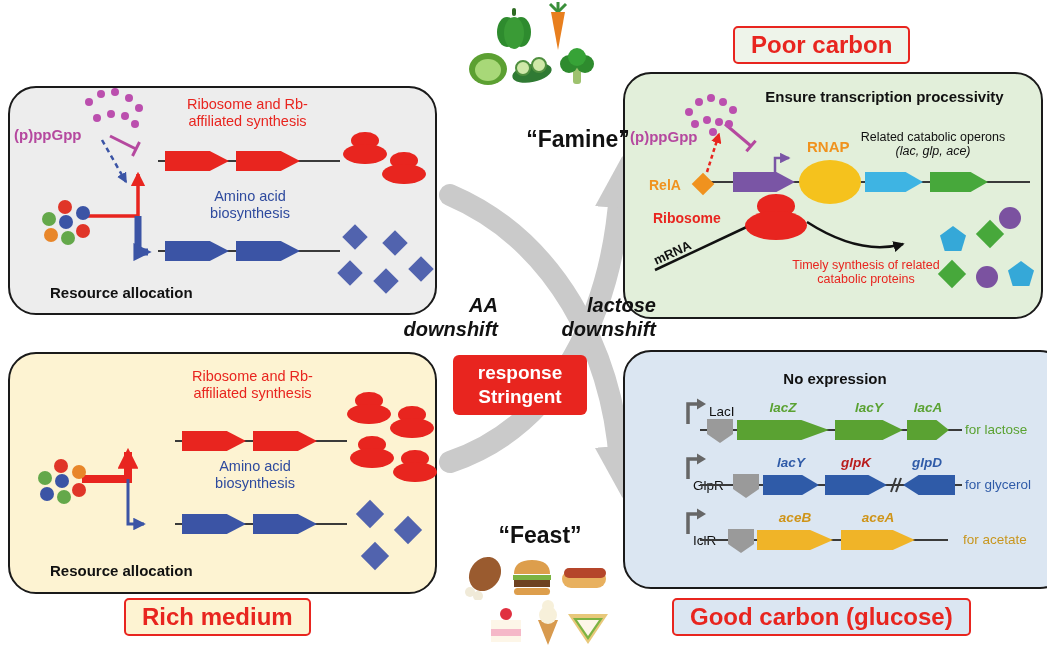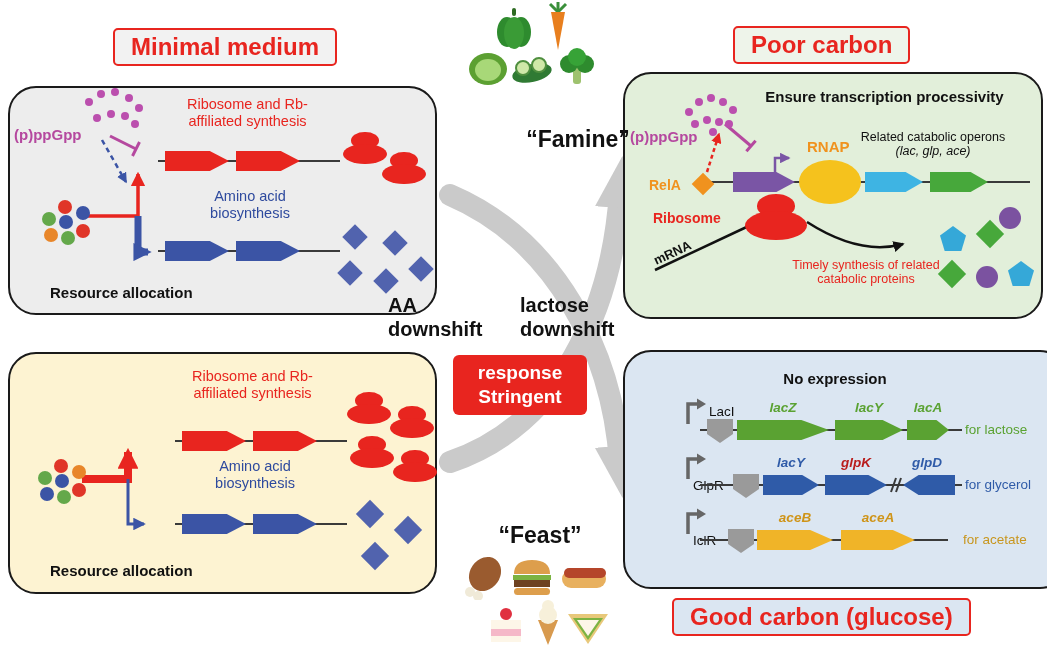--- a/index.html
+++ b/index.html
@@ -31,21 +31,21 @@
   .rib{position:absolute;}
   .rib i{position:absolute;display:block;background:#e8251f;border-radius:50%;}
   .rib .rt{width:62%;height:52%;left:19%;top:0;}
   .rib .rb{width:100%;height:64%;bottom:0;left:0;}
   .gene-lab{position:absolute;font-style:italic;font-weight:bold;font-size:13.5px;text-align:center;width:60px;}
   .prod-lab{position:absolute;font-size:13.5px;white-space:nowrap;}
   .rep-lab{position:absolute;font-size:13.5px;color:#111;font-weight:normal;}
   #stringent{position:absolute;left:453px;top:355px;width:122px;background:#e8251f;color:#fff;
              font-weight:bold;font-size:19px;text-align:center;border-radius:6px;padding:6px 6px;
              line-height:1.25;z-index:5;}
-  .shift{position:absolute;font-weight:bold;font-size:20px;text-align:left;line-height:1.2;z-index:4;color:#111;}
+  .shift{position:absolute;font-weight:bold;font-size:20px;text-align:right;line-height:1.2;z-index:4;color:#111;font-style:italic;}
   .bigword{position:absolute;font-weight:bold;font-size:23px;text-align:center;z-index:4;color:#111;}
   #bg-arrows{position:absolute;left:0;top:0;z-index:1;}
   .food{position:absolute;z-index:4;}
 </style>
 </head>
 <body>
 
 <div id="canvas">
 
   <svg id="bg-arrows" width="1047" height="663">
@@ -302,22 +302,22 @@
     <div class="rep-lab" style="left:68px;top:181px">IclR</div>
     <div class="gline" style="left:75px;top:187px;width:248px"></div>
     <span class="pent" style="left:103px;top:177px;width:26px;height:24px"></span>
     <div class="gene" style="left:132px;top:178px;width:76px;background:#f0b428"></div>
     <div class="gene" style="left:216px;top:178px;width:74px;background:#f0b428"></div>
     <div class="gene-lab" style="left:140px;top:158px;color:#cf9418">aceB</div>
     <div class="gene-lab" style="left:223px;top:158px;color:#cf9418">aceA</div>
     <div class="prod-lab" style="left:338px;top:180px;color:#c8961e">for acetate</div>
   </div>
 
-  <div class="title-box" style="left:113px;top:28px;background:#f2f2f2">Minimal medium</div>
   <div class="title-box" style="left:733px;top:26px;background:#eef4ea">Poor carbon</div>
+  <div class="title-box" style="left:124px;top:598px;background:#fdf3d2">Rich medium</div>
   <div class="title-box" style="left:672px;top:598px;background:#dbe6f2">Good carbon (glucose)</div>
 
   <div class="bigword" style="left:503px;top:126px;width:150px">“Famine”</div>
   <div class="bigword" style="left:465px;top:522px;width:150px">“Feast”</div>
 
   <div class="shift" style="left:388px;top:293px;width:110px">
     <div>AA</div>
     <div>downshift</div>
   </div>
   <div class="shift" style="left:520px;top:293px;width:136px">

